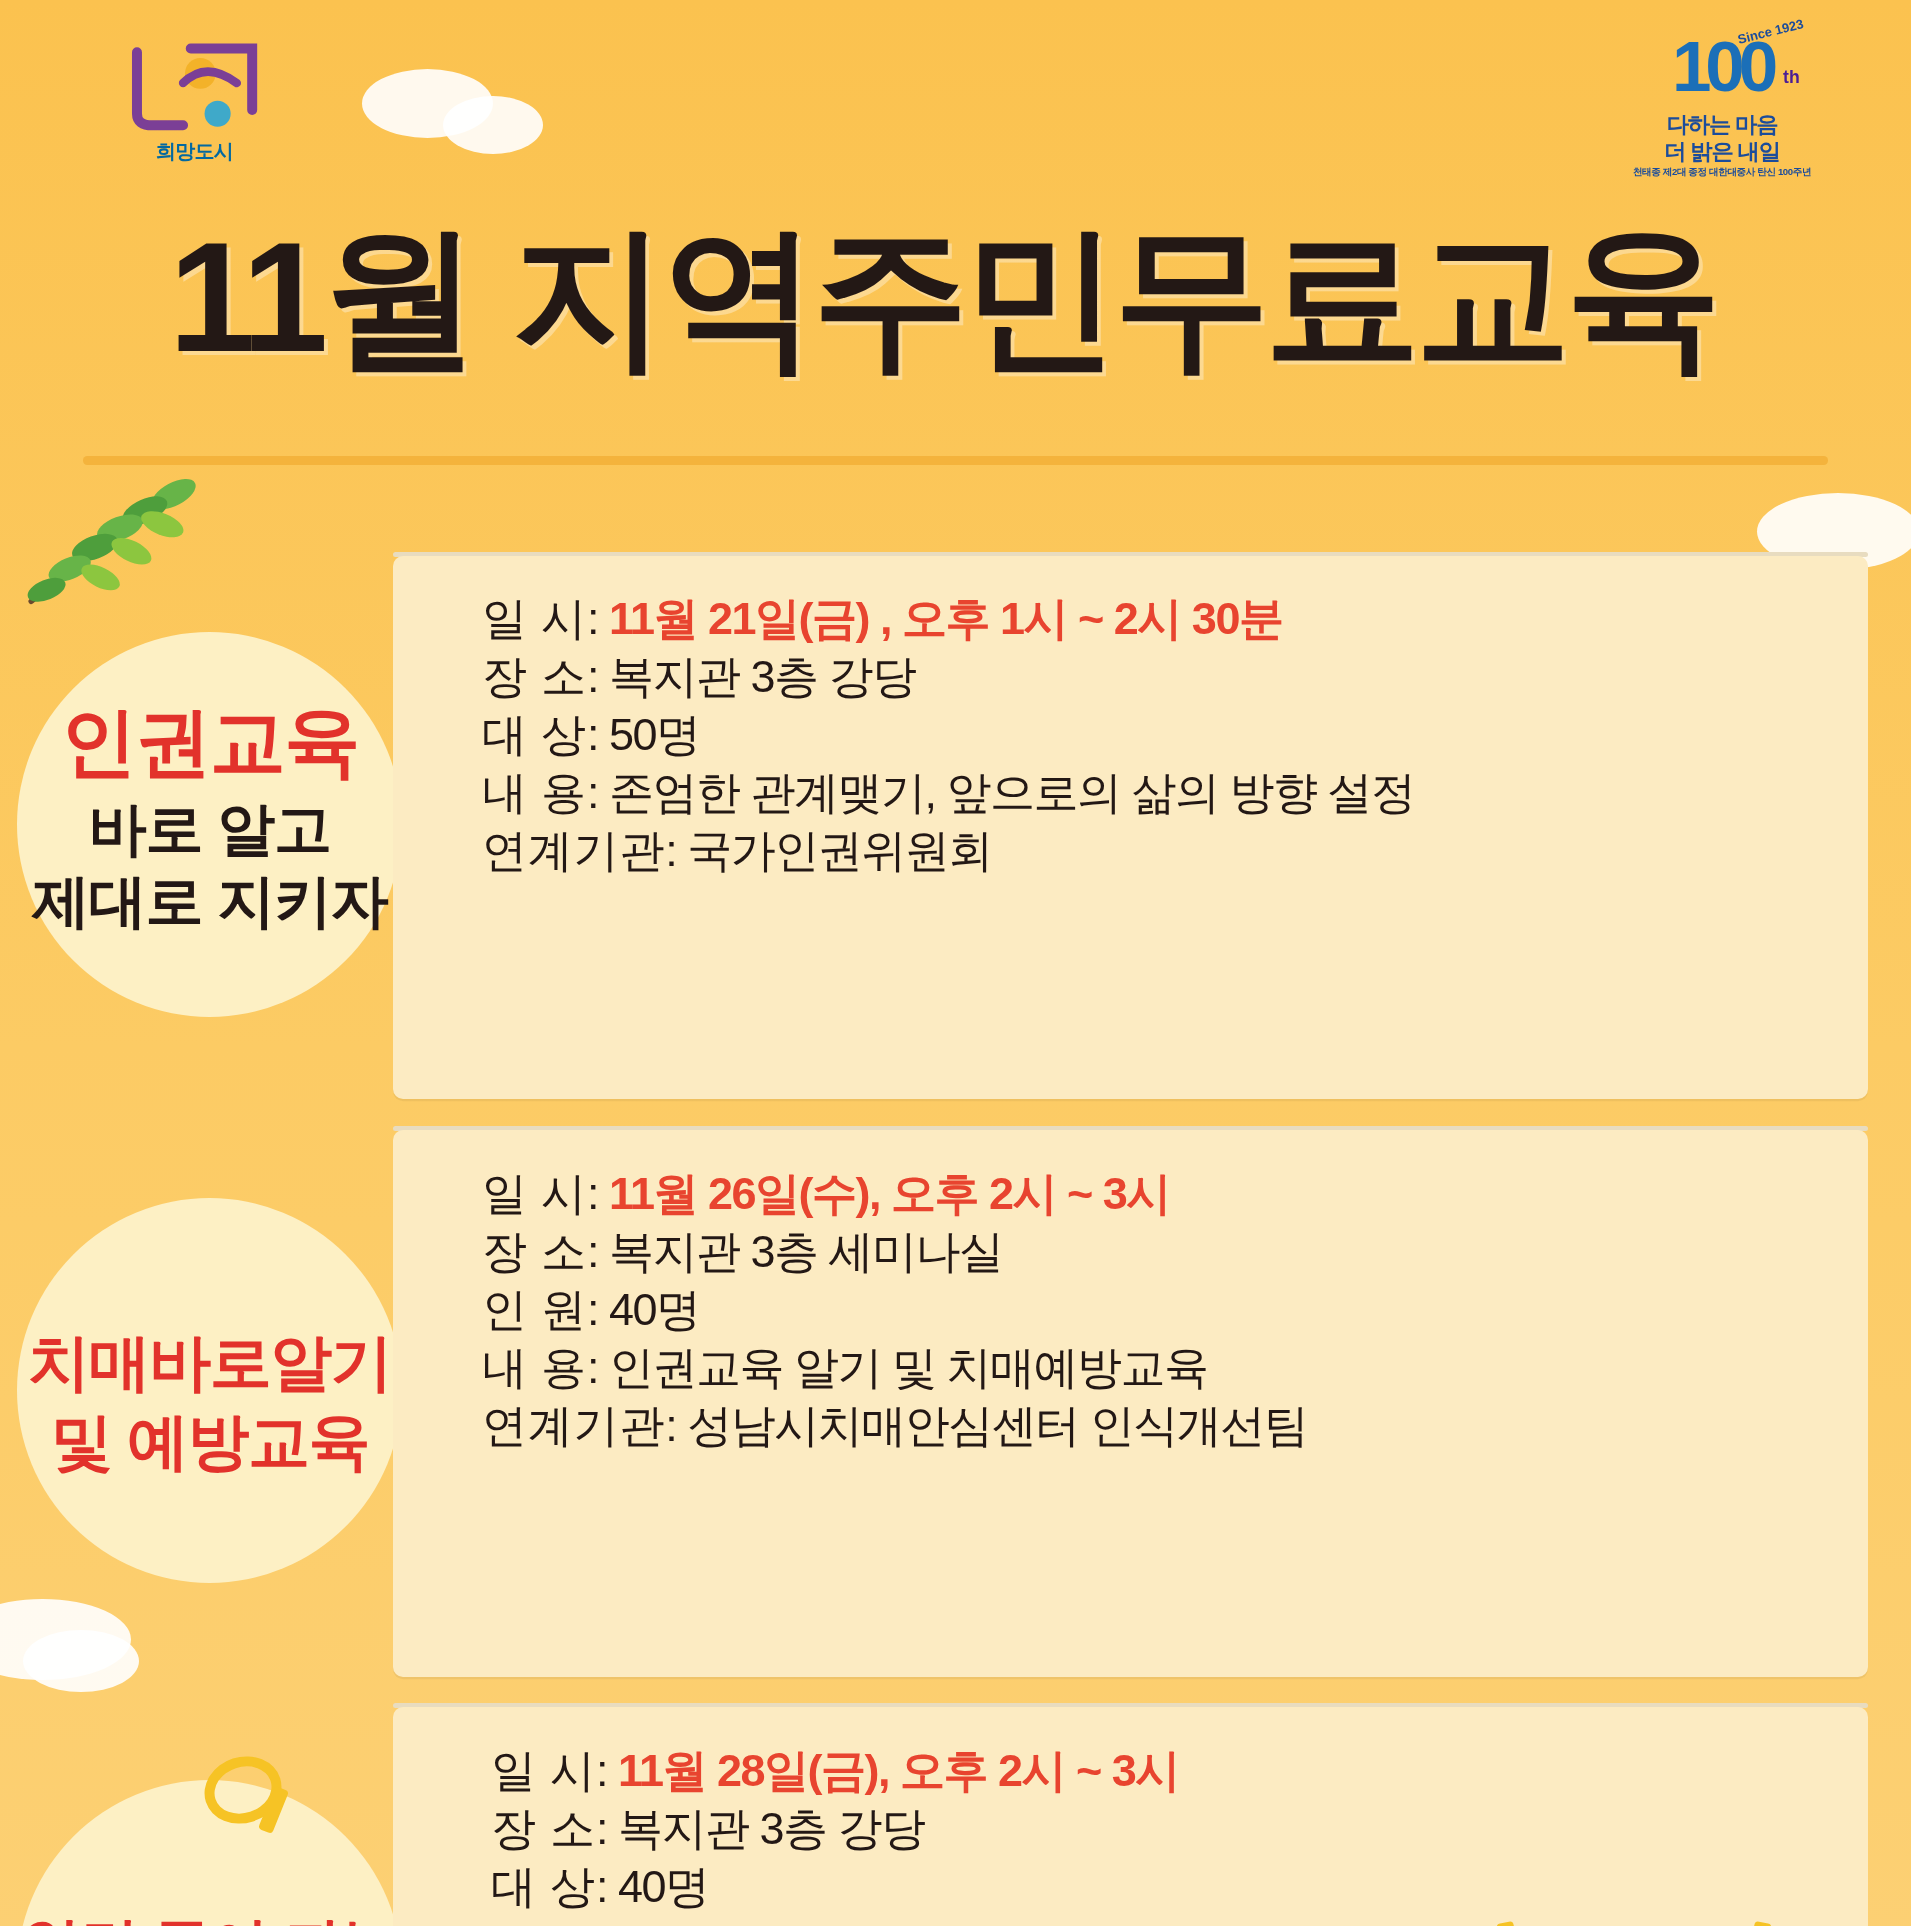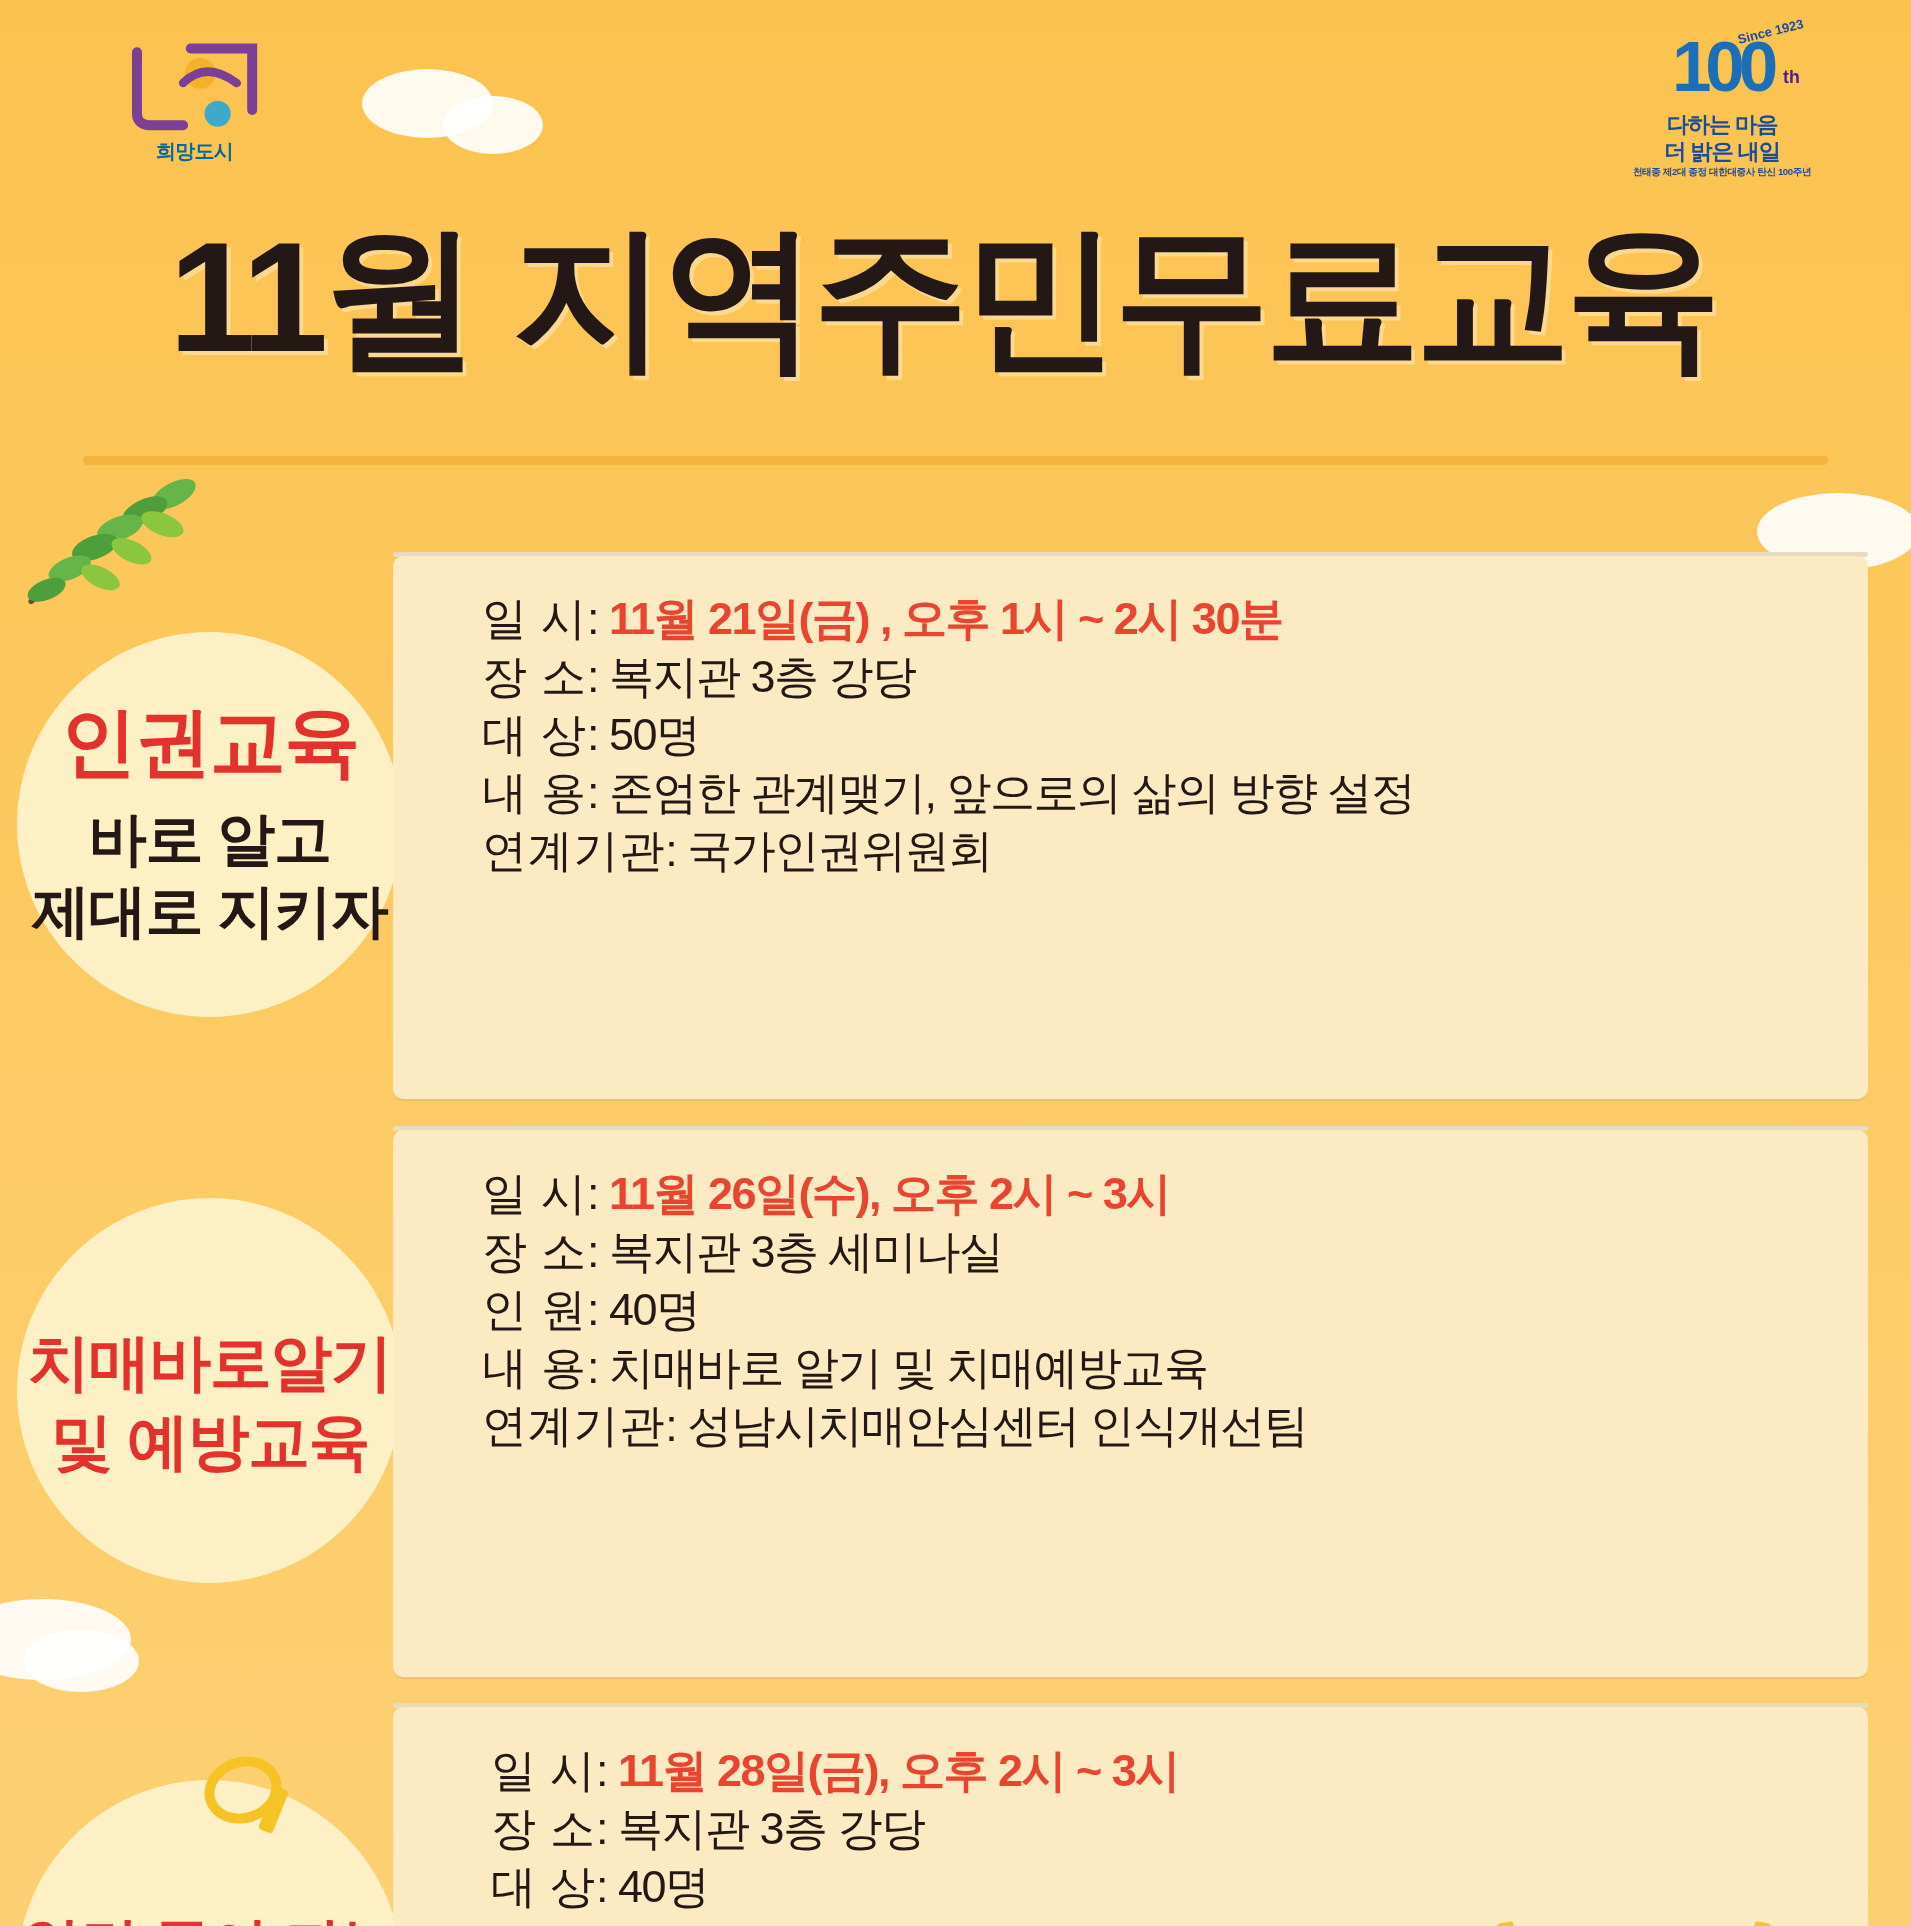--- a/index.html
+++ b/index.html
@@ -279,21 +279,21 @@
     <ellipse cx="100" cy="300" rx="52" ry="26" fill="#4E9E3C" transform="rotate(-22 100 300)"></ellipse>
     <ellipse cx="400" cy="130" rx="58" ry="28" fill="#8CC63F" transform="rotate(22 400 130)"></ellipse>
     <ellipse cx="320" cy="200" rx="56" ry="27" fill="#8CC63F" transform="rotate(26 320 200)"></ellipse>
     <ellipse cx="240" cy="268" rx="54" ry="26" fill="#8CC63F" transform="rotate(26 240 268)"></ellipse>
   </svg>
 </div>
 
 <div class="row" style="top:0;">
   <div class="circle" style="left:17.3px; top:632px; width:385px; height:385px; padding-top:65px; box-sizing:border-box;">
     <div class="c-title" style="font-size:76px; line-height:89px;">인권교육</div>
-    <div class="c-sub" style="font-size:58px; line-height:72px; margin-top:17px;">바로 알고</div>
+    <div class="c-sub" style="font-size:58px; line-height:72px; margin-top:7px;">바로 알고</div>
     <div class="c-sub" style="font-size:58px; line-height:72px;">제대로 지키자</div>
   </div>
 
   <div class="panel-top" style="left:393px; top:552px; width:1475px;"></div>
   <div class="panel" style="left:393px; top:556px; width:1475px; height:543px;">
     <div style="padding:34px 16px 0 89px;">
       <div class="line">
         <span class="lab">일 시</span><span>: </span><span class="hl">11월 21일(금) , 오후 1시 ~ 2시 30분</span>
       </div>
       <div class="line">
@@ -324,21 +324,21 @@
       <div class="line">
         <span class="lab">일 시</span><span>: </span><span class="hl">11월 26일(수), 오후 2시 ~ 3시</span>
       </div>
       <div class="line">
         <span class="lab">장 소</span><span>: </span><span>복지관 3층  세미나실</span>
       </div>
       <div class="line">
         <span class="lab">인 원</span><span>: </span><span>40명</span>
       </div>
       <div class="line">
-        <span class="lab">내 용</span><span>: </span><span>치매바로 알기 및 치매예방교육</span>
+        <span class="lab">내 용</span><span>: </span><span>인권교육 알기 및 치매예방교육</span>
       </div>
       <div class="line">
         <span class="lab">연계기관</span><span>: </span><span>성남시치매안심센터 인식개선팀</span>
       </div>
     </div>
   </div>
 </div>
 
 <div class="row" style="top:0;">
   <div class="circle" style="left:17.3px; top:1780px; width:385px; height:385px; padding-top:127px; box-sizing:border-box;">

